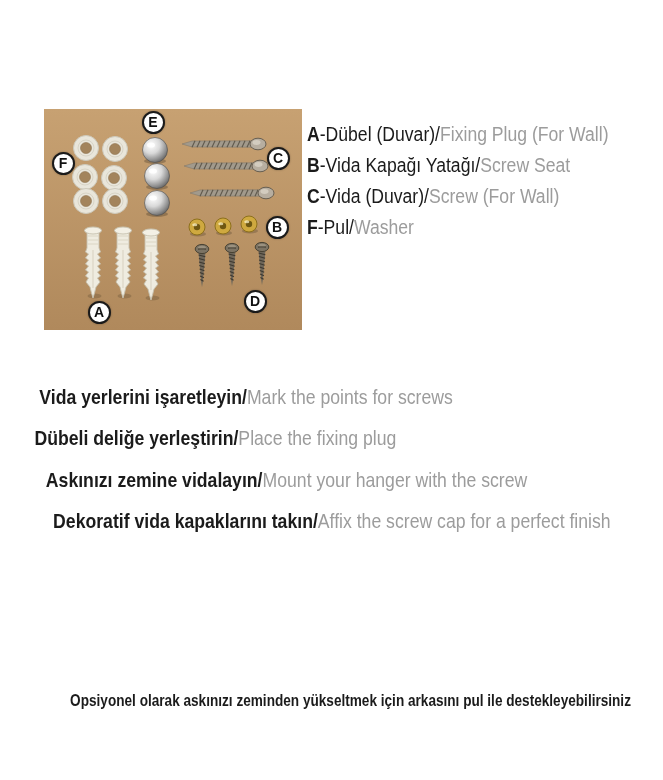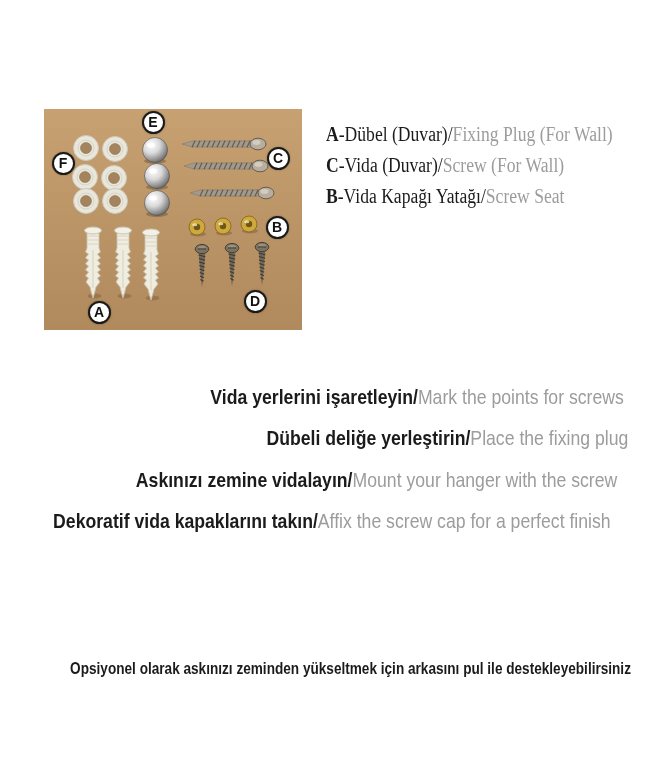--- a/index.html
+++ b/index.html
@@ -11,40 +11,40 @@
   .photo{position:absolute;left:44px;top:109px;width:258px;height:221px;}
   .photo svg{position:absolute;left:0;top:0;}
   .label-circle{
     position:absolute;width:23px;height:23px;border-radius:50%;
     background:#ffffff;border:2px solid #1a1a1a;box-sizing:border-box;
     display:flex;align-items:center;justify-content:center;
     font-size:14px;font-weight:bold;color:#111;line-height:1;
     box-shadow:0 0 2px rgba(0,0,0,.35);
   }
   
-  .legend{position:absolute;left:326px;top:119px;font-family:Liberation Serif, serif;}
+  .legend{position:absolute;left:307px;top:119px;}
   .legend-row{height:31px;line-height:31px;white-space:nowrap;}
   .legend-inner{
     display:inline-block;white-space:nowrap;font-size:20px;
     transform:scaleX(0.88);transform-origin:left center;
   }
   .lg-letter{font-weight:bold;color:#1b1b1b;}
   .lg-tr{color:#1b1b1b;}
   .lg-en{color:#9c9c9c;}
   
-  .steps{position:absolute;left:0;right:0;top:376px;text-align:right;}
+  .steps{position:absolute;left:0;right:0;top:376px;text-align:left;}
   .step-row{height:41.4px;line-height:41.4px;}
   .step-inner{
     display:inline-block;white-space:nowrap;font-size:21px;
     transform:scaleX(0.84);transform-origin:center center;
   }
   .st-tr{font-weight:bold;color:#1b1b1b;}
   .st-en{color:#9c9c9c;}
   
-  .note{position:absolute;left:0;right:0;top:658px;text-align:center;}
+  .note{position:absolute;left:0;right:0;top:690px;text-align:center;}
   .note-line{height:22px;line-height:22px;}
   .note-tr-inner{
     display:inline-block;white-space:nowrap;font-size:17px;font-weight:bold;color:#1b1b1b;
     transform:scaleX(0.80);transform-origin:center center;
   }
   .note-en-inner{
     display:inline-block;white-space:nowrap;font-size:16px;color:#9c9c9c;
     transform:scaleX(0.84);transform-origin:center center;
   }
 </style>
@@ -179,22 +179,23 @@
   <div class="label-circle" style="left:97.5px;top:1.5px;">E</div>
   <div class="label-circle" style="left:7.5px;top:42.5px;">F</div>
   <div class="label-circle" style="left:222.5px;top:37.5px;">C</div>
   <div class="label-circle" style="left:221.5px;top:106.5px;">B</div>
   <div class="label-circle" style="left:43.5px;top:191.5px;">A</div>
   <div class="label-circle" style="left:199.5px;top:180.5px;">D</div>
 </div>
 
 <div class="legend">
   <div class="legend-row"><span class="legend-inner"><span class="lg-letter">A</span><span class="lg-tr">-Dübel (Duvar)/</span><span class="lg-en">Fixing Plug (For Wall)</span></span></div>
+  <div class="legend-row"><span class="legend-inner"><span class="lg-letter">B</span><span class="lg-tr">-Vida Kapağı Yatağı/</span><span class="lg-en">Screw Seat</span></span></div>
   <div class="legend-row"><span class="legend-inner"><span class="lg-letter">C</span><span class="lg-tr">-Vida (Duvar)/</span><span class="lg-en">Screw (For Wall)</span></span></div>
-  <div class="legend-row"><span class="legend-inner"><span class="lg-letter">B</span><span class="lg-tr">-Vida Kapağı Yatağı/</span><span class="lg-en">Screw Seat</span></span></div>
+  <div class="legend-row"><span class="legend-inner"><span class="lg-letter">F</span><span class="lg-tr">-Pul/</span><span class="lg-en">Washer</span></span></div>
 </div>
 
 <div class="steps">
   <div class="step-row"><span class="step-inner"><span class="st-tr">Vida yerlerini işaretleyin/</span><span class="st-en">Mark the points for screws</span></span></div>
   <div class="step-row"><span class="step-inner"><span class="st-tr">Dübeli deliğe yerleştirin/</span><span class="st-en">Place the fixing plug</span></span></div>
   <div class="step-row"><span class="step-inner"><span class="st-tr">Askınızı zemine vidalayın/</span><span class="st-en">Mount your hanger with the screw</span></span></div>
   <div class="step-row"><span class="step-inner"><span class="st-tr">Dekoratif vida kapaklarını takın/</span><span class="st-en">Affix the screw cap for a perfect finish</span></span></div>
 </div>
 
 <div class="note">

